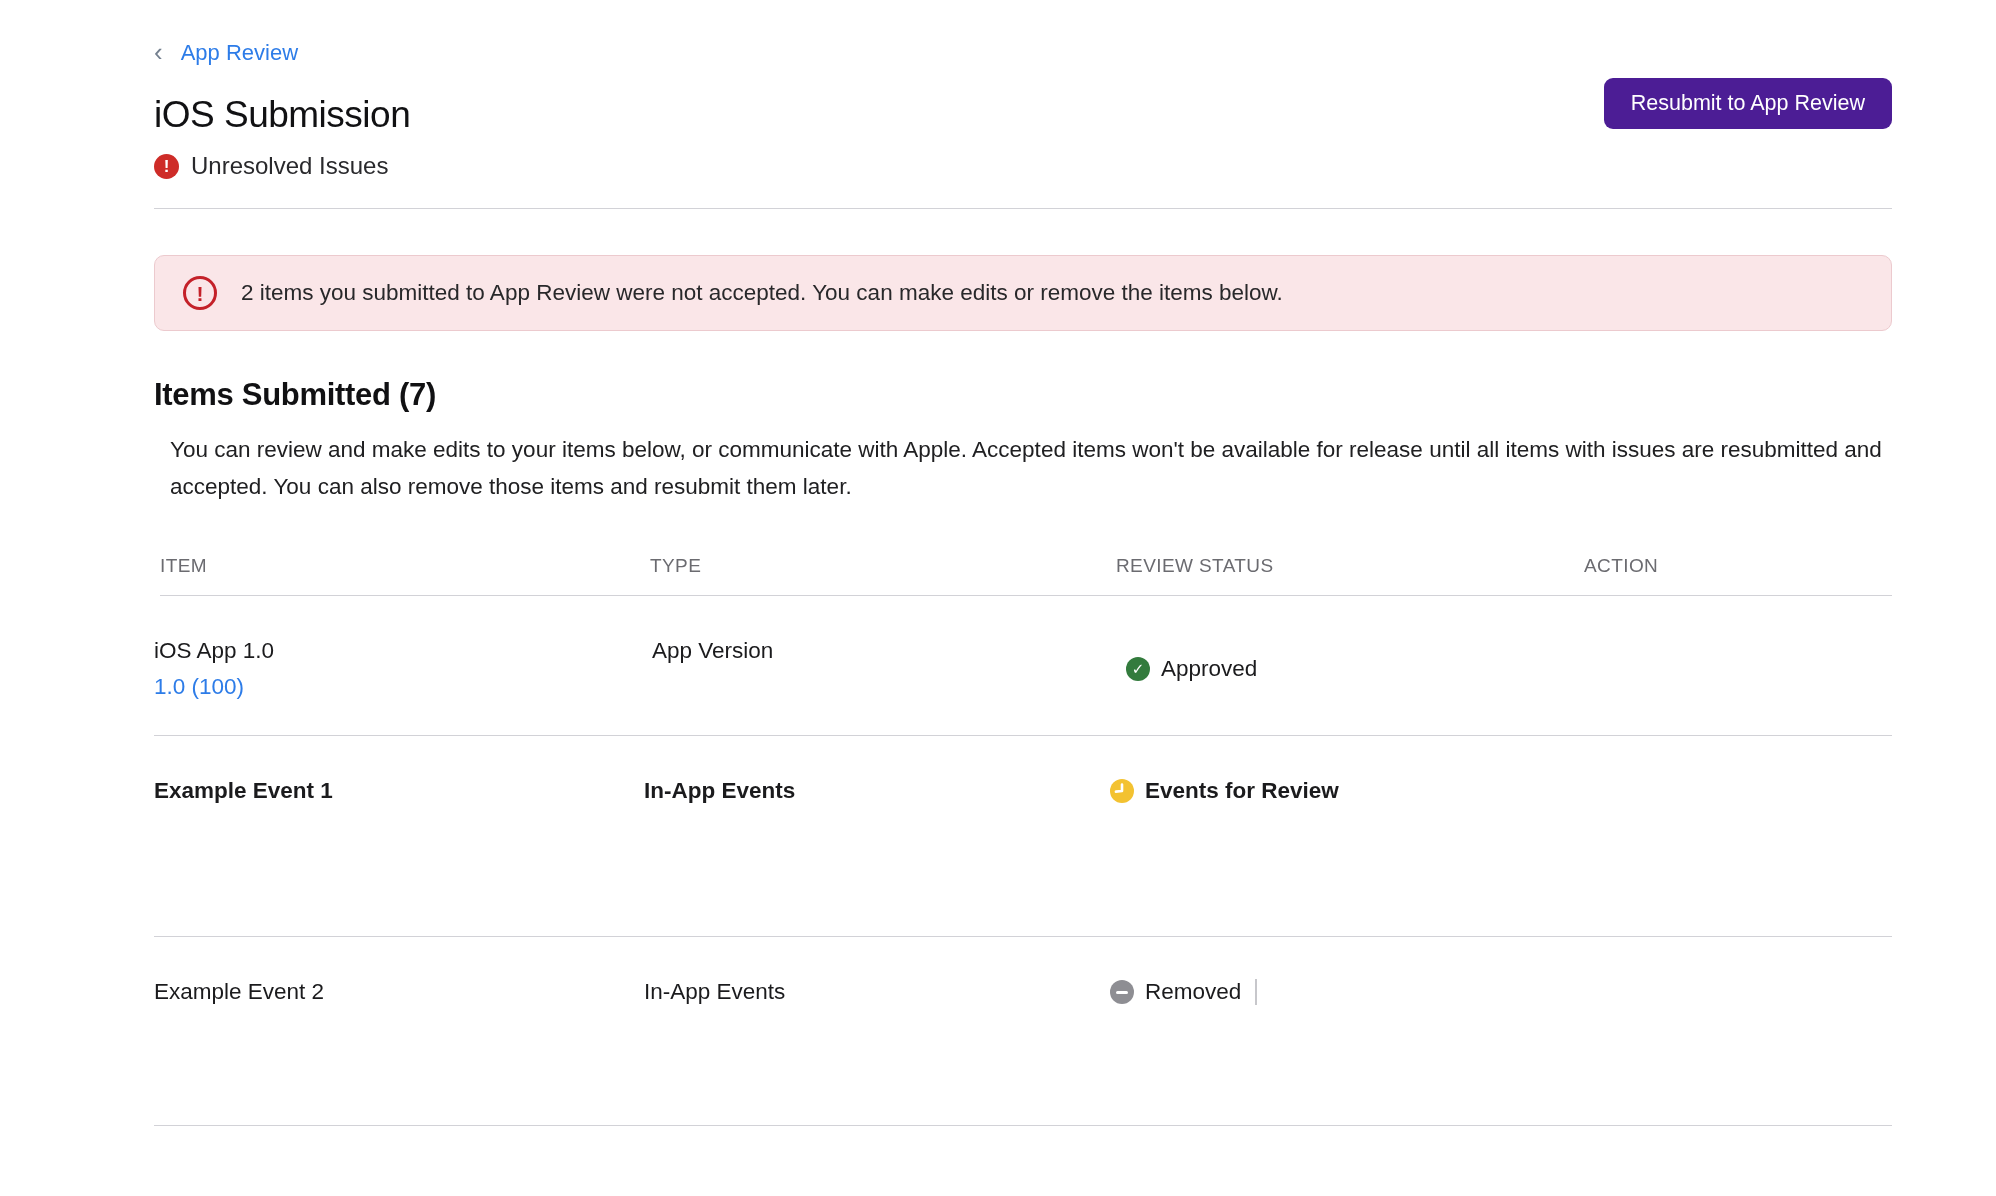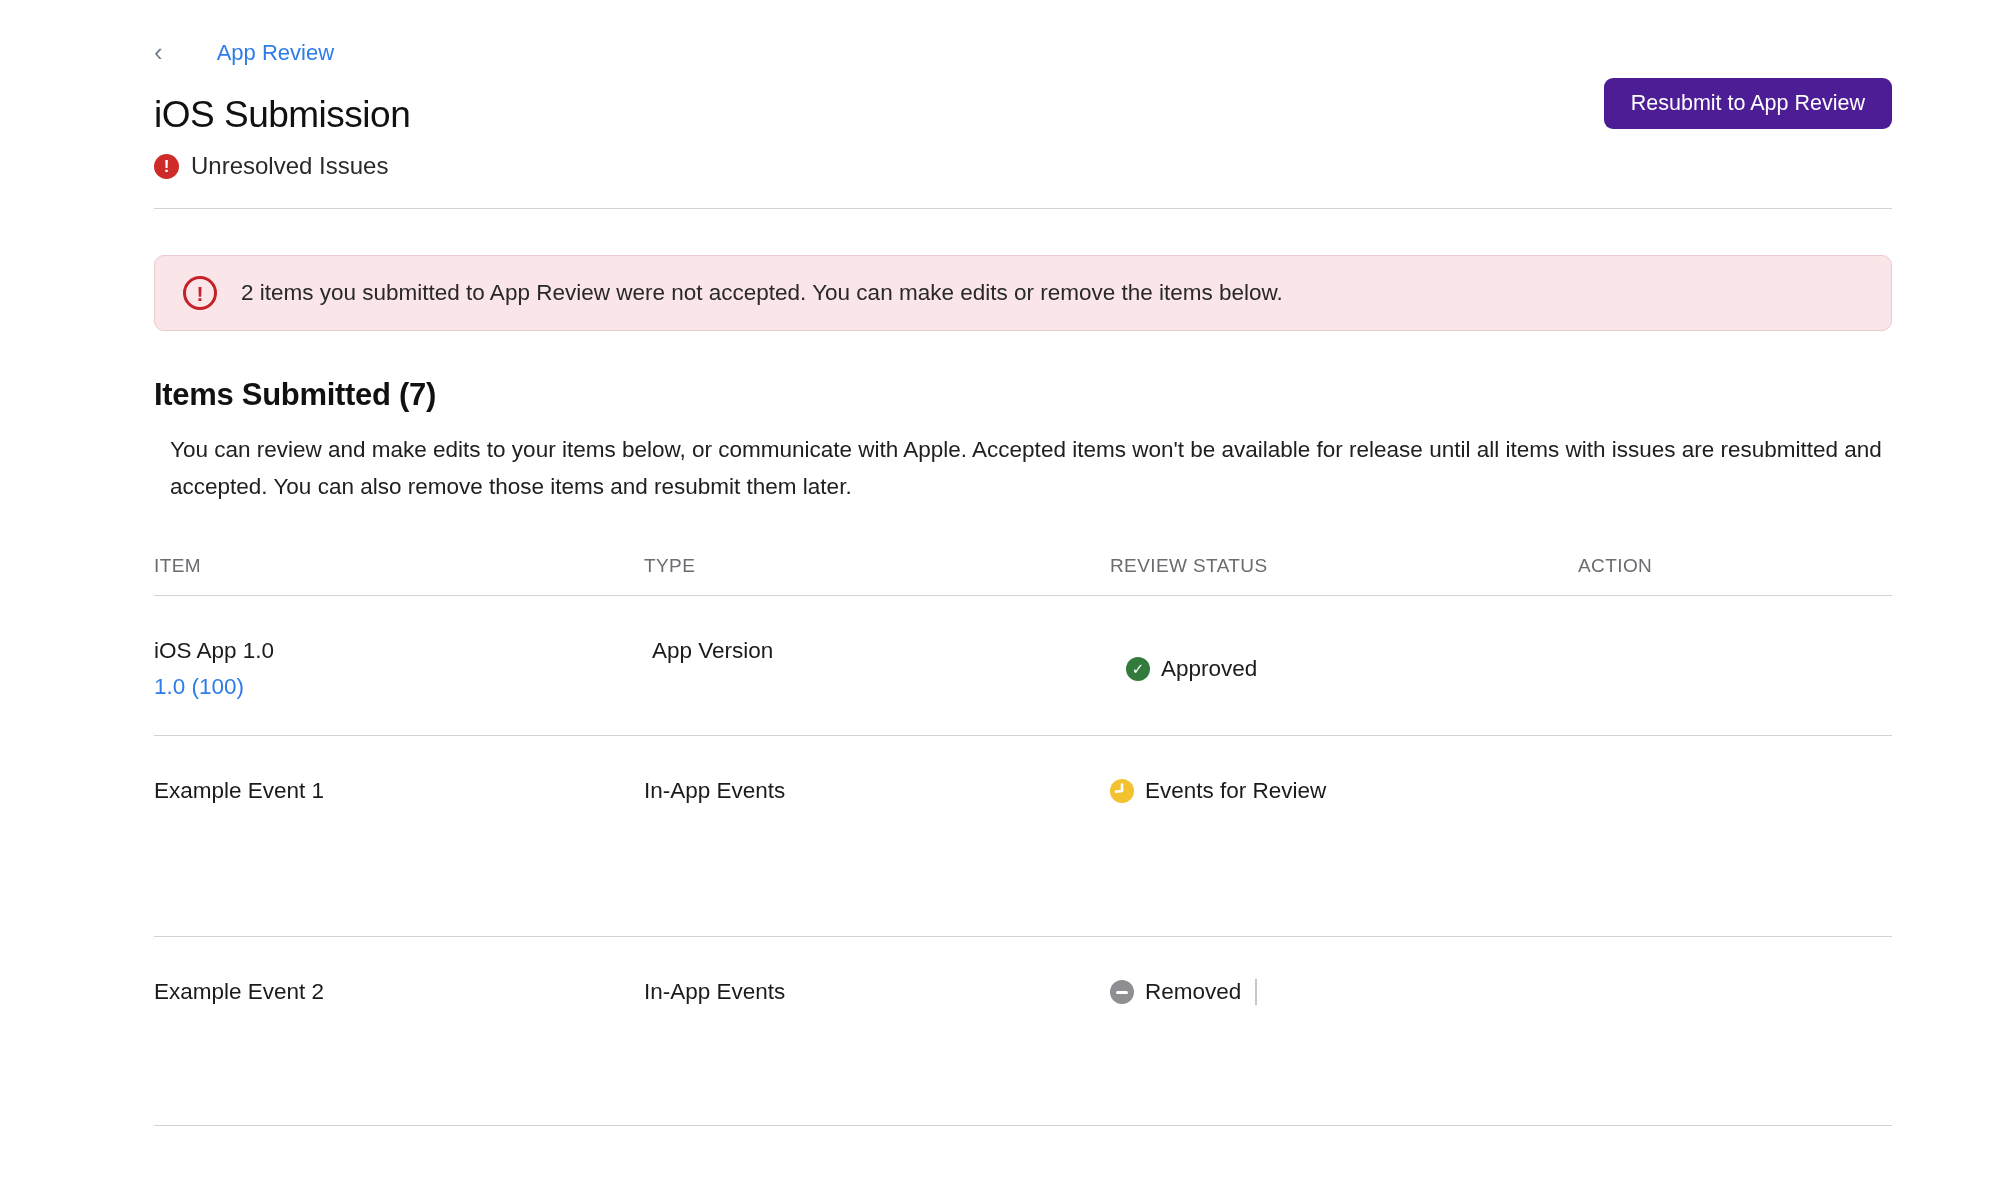--- a/index.html
+++ b/index.html
@@ -25,21 +25,21 @@
     cursor: pointer;
     font-size: 22px;
   }
   .breadcrumb .chev {
     color: #74808f;
     font-size: 26px;
     line-height: 1;
     transform: translateY(-1px);
     font-weight: 400;
   }
-  .breadcrumb .crumb-label { color: #2d7ce8; margin-left: 36px; }
+  .breadcrumb .crumb-label { color: #2d7ce8; }
 
   
   h1.page-title {
     margin-top: 28px;
     font-size: 37px;
     font-weight: 400;
     color: #111113;
     letter-spacing: -0.5px;
   }
   .status-line {
@@ -128,34 +128,35 @@
 
   
   .items-table { margin-top: 50px; }
   .trow {
     display: grid;
     grid-template-columns: 490px 466px 468px auto;
   }
   .thead {
     padding-bottom: 18px;
     border-bottom: 1px solid #d2d2d7;
+    margin-left: 6px;
   }
   .thead .th {
     font-size: 19px;
     color: #6b6b70;
     letter-spacing: 0.4px;
     font-weight: 400;
   }
   .tbody-row {
     border-bottom: 1px solid #d2d2d7;
     padding-top: 42px;
     align-content: start;
   }
   .row-1 { height: 140px; gap: 8px; }
-  .row-2 { height: 201px; }
+  .row-2 { height: 201px; font-weight: bold; }
   .row-3 { height: 189px; }
   .cell { font-size: 22.5px; color: #1b1b1d; }
   .item-link {
     display: inline-block;
     margin-top: 10px;
     color: #2d7ce8;
     font-size: 22.5px;
     text-decoration: none;
     cursor: pointer;
   }

